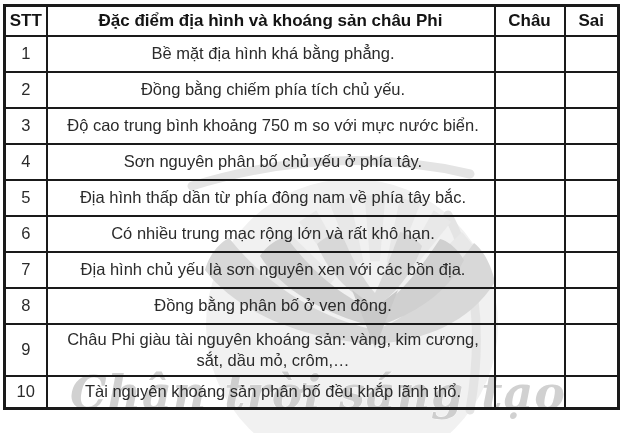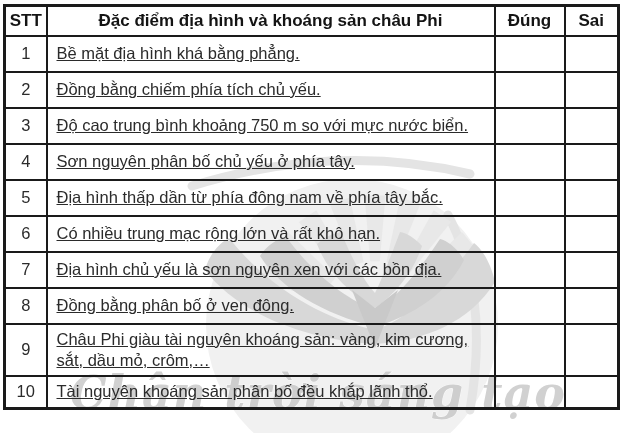--- a/index.html
+++ b/index.html
@@ -12,21 +12,21 @@
     position:absolute;left:3px;top:4px;z-index:1;
     width:614px;border-collapse:collapse;table-layout:fixed;
     border:3px solid #1a1a1a;background:transparent;
   }
   .tf th,.tf td{border:2px solid #1a1a1a;vertical-align:middle;overflow:hidden;}
   .tf th{
     font-size:17px;font-weight:bold;color:#141414;text-align:center;padding:2px 1px;
   }
   .tf td{font-size:16.5px;color:#2b2b2b;}
   td.num{text-align:center;padding:0;}
-  td.desc{text-align:left;padding:3px 4px 3px 9px;line-height:21px;text-decoration:underline;}
+  td.desc{text-align:center;padding:3px 4px 3px 9px;line-height:21px;}
   td.ans{padding:0;}
   tr.hrow{height:30px;}
   tr.rrow{height:36px;}
   tr.r9{height:52px;}
   tr.r10{height:33px;margin-top:27px;}
   .wm-script{
     font-family:"DejaVu Serif","Liberation Serif",serif;
     font-style:italic;font-weight:bold;
   }
 </style>
@@ -71,21 +71,21 @@
     <colgroup>
       <col style="width:42px">
         <col style="width:448px">
         <col style="width:70px">
         <col style="width:54px">
     </colgroup>
     <tbody>
         <tr class="hrow">
       <th>STT</th>
       <th>Đặc điểm địa hình và khoáng sản châu Phi</th>
-      <th>Đúng</th>
+      <th>Châu</th>
       <th>Sai</th>
     </tr>
     <tr class="rrow">
       <td class="num">1</td>
       <td class="desc">Bề mặt địa hình khá bằng phẳng.</td>
       <td class="ans"></td>
       <td class="ans"></td>
     </tr>
     <tr class="rrow">
       <td class="num">2</td>

